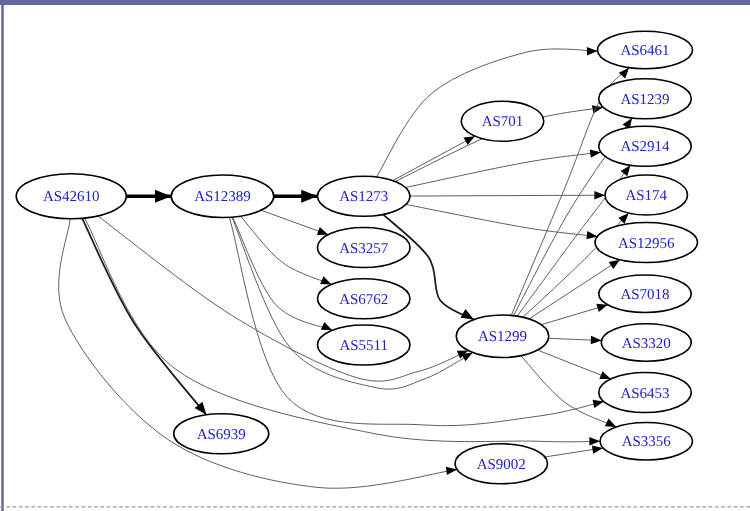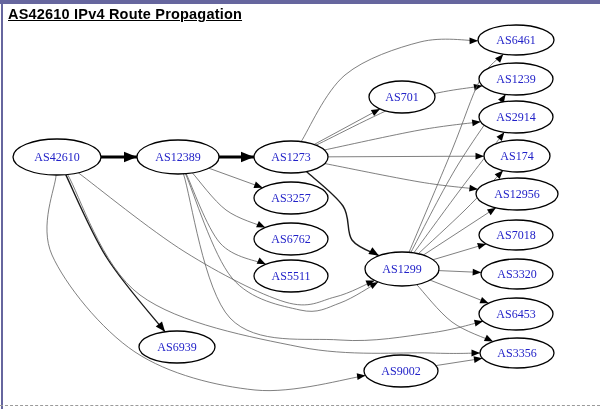--- a/index.html
+++ b/index.html
@@ -12,21 +12,20 @@
          text-decoration:underline;letter-spacing:0.2px;}
   svg{position:absolute;left:0;top:0;}
   svg text{font-family:"Liberation Serif", serif;font-size:12px;}
 </style>
 </head>
 <body>
 
 <div class="stage">
   <div class="top-bar" style="background: rgb(102, 102, 158);"></div>
   <div class="left-bar" style="background: rgb(102, 102, 158);"></div>
-  <div class="title">AS42610 IPv4 Route Propagation</div>
   <svg width="600" height="409" viewBox="0 0 600 409" xmlns="http://www.w3.org/2000/svg">
       <g>
         <path d="M 101,157 L 137,157" fill="none" stroke="#000000" stroke-width="2.8"></path>
         <polygon points="137,157 124,162.2 124,151.8" fill="#000000"></polygon>
         <path d="M 219,157 L 254,157" fill="none" stroke="#000000" stroke-width="2.8"></path>
         <polygon points="254,157 241,162.2 241,151.8" fill="#000000"></polygon>
         <path d="M 65.73358911879431,174.64185001996452 C 72.61132426566192,188.5348750166371 90.44663731015923,231.80510569869014 107,258 C 123.55336268984077,284.1948943013099 155.37813771486574,319.5093465231864 165.0537652578389,331.81121582782373" fill="none" stroke="#1a1a1a" stroke-width="1.4"></path>
         <polygon points="165.0537652578389,331.81121582782373 155.72760297839667,326.423944056555 162.01569724256606,321.478251938669" fill="#000000"></polygon>
         <path d="M 56.081832626393684,174.99608052268385 C 55.401527188661404,188.33006710223654 38.84697210439895,225.49934675378063 52,255 C 65.15302789560106,284.5006532462194 101.16666666666666,329.5 135,352 C 168.83333333333334,374.5 216.57172926255282,386.06486628318373 255,390 C 293.4282707374472,393.93513371681627 347.1413536872359,378.00900191741454 365.56962442468307,375.61080230089743" fill="none" stroke="#5f5f5f" stroke-width="0.8"></path>
         <polygon points="365.56962442468307,375.61080230089743 357.57946532538654,380.0792872307063 356.70193340118635,373.336147181589" fill="#000000"></polygon>

